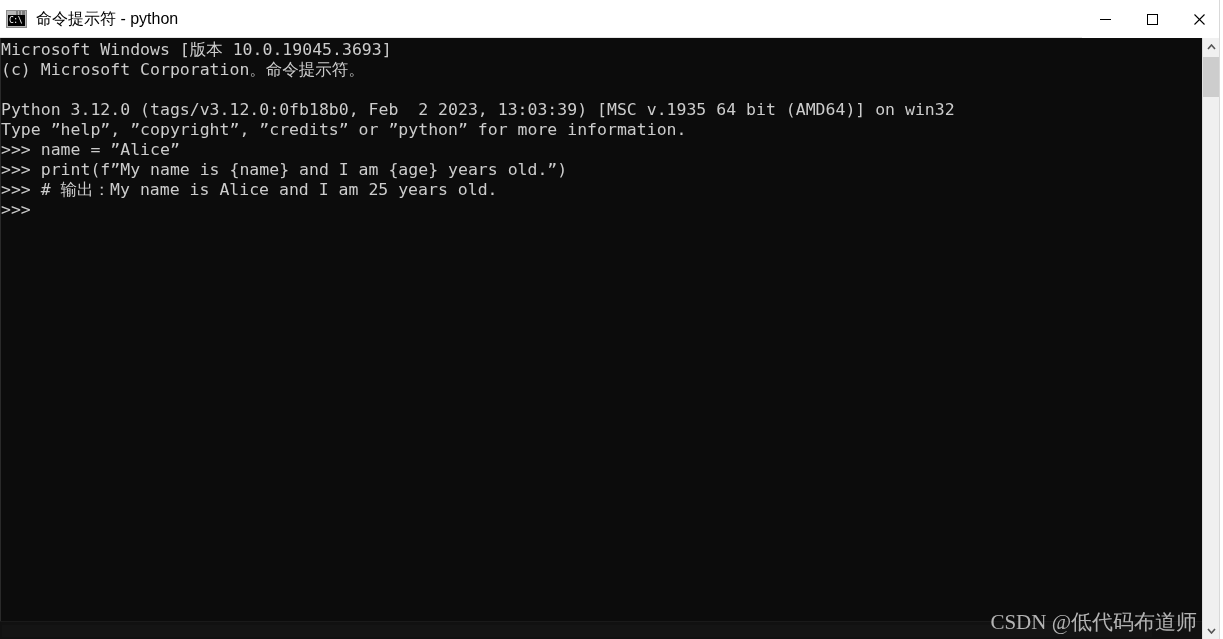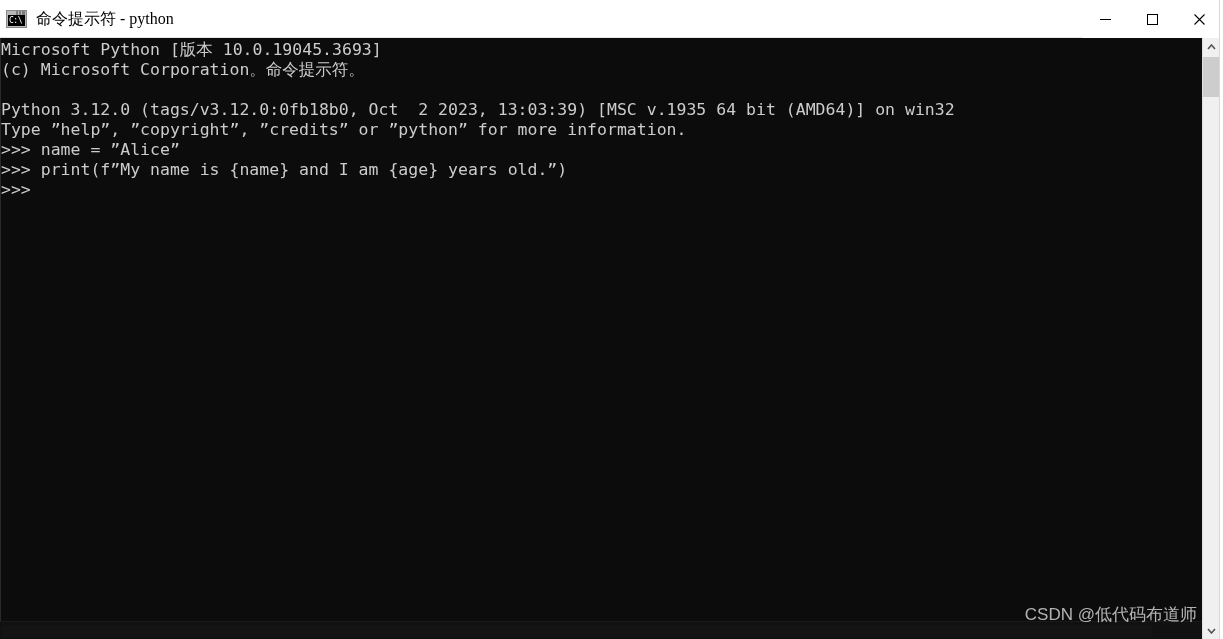--- a/index.html
+++ b/index.html
@@ -76,21 +76,21 @@
     height: 4px;
     background:
       linear-gradient(to right,
         #7d7d7d 0px, #7d7d7d 2px,
         #b8b8b8 2px, #b8b8b8 3px,
         #7d7d7d 3px, #7d7d7d 5px,
         #b8b8b8 5px, #b8b8b8 6px,
         #7d7d7d 6px, #7d7d7d 8px);
   }
   .title-text {
-    font-family: Liberation Serif, serif;
+    font-family: Liberation Sans, sans-serif;
     font-size: 16px;
     color: #000000;
     white-space: nowrap;
     line-height: 38px;
   }
 
   .win-controls {
     position: absolute;
     right: 0;
     top: 0;
@@ -192,23 +192,23 @@
     top: 3px;
     width: 1150px;
     height: 12px;
     background: #141414;
   }
 
   
   .watermark {
     position: absolute;
     right: 26px;
-    bottom: 13px;
-    font-family: Liberation Sans, sans-serif;
-    font-size: 17px;
+    bottom: 3px;
+    font-family: Liberation Serif, serif;
+    font-size: 21px;
     color: #d0d0d0;
     white-space: nowrap;
     opacity: 0.85;
   }
 
   
   .left-edge {
     position: absolute;
     top: 38px;
     left: 0;
@@ -245,27 +245,28 @@
       <div class="win-btn">
         <svg width="13" height="13" viewBox="0 0 13 13">
           <line x1="1.5" y1="1.5" x2="11.5" y2="11.5" stroke="#000000" stroke-width="1.1"></line>
           <line x1="11.5" y1="1.5" x2="1.5" y2="11.5" stroke="#000000" stroke-width="1.1"></line>
         </svg>
       </div>
     </div>
   </div>
 
   <div class="terminal">
-    <div class="term-line">Microsoft Python [版本 10.0.19045.3693]</div>
+    <div class="term-line">Microsoft Windows [版本 10.0.19045.3693]</div>
     <div class="term-line">(c) Microsoft Corporation。命令提示符。</div>
     <div class="term-line blank"></div>
-    <div class="term-line">Python 3.12.0 (tags/v3.12.0:0fb18b0, Oct  2 2023, 13:03:39) [MSC v.1935 64 bit (AMD64)] on win32</div>
+    <div class="term-line">Python 3.12.0 (tags/v3.12.0:0fb18b0, Feb  2 2023, 13:03:39) [MSC v.1935 64 bit (AMD64)] on win32</div>
     <div class="term-line">Type ”help”, ”copyright”, ”credits” or ”python” for more information.</div>
     <div class="term-line">&gt;&gt;&gt; name = ”Alice”</div>
     <div class="term-line">&gt;&gt;&gt; print(f”My name is {name} and I am {age} years old.”)</div>
+    <div class="term-line">&gt;&gt;&gt; # 输出：My name is Alice and I am 25 years old.</div>
     <div class="term-line">&gt;&gt;&gt;</div>
   </div>
 
   <div class="left-edge"></div>
 
   <div class="hscroll">
     <div class="hthumb"></div>
   </div>
 
   <div class="vscroll">

